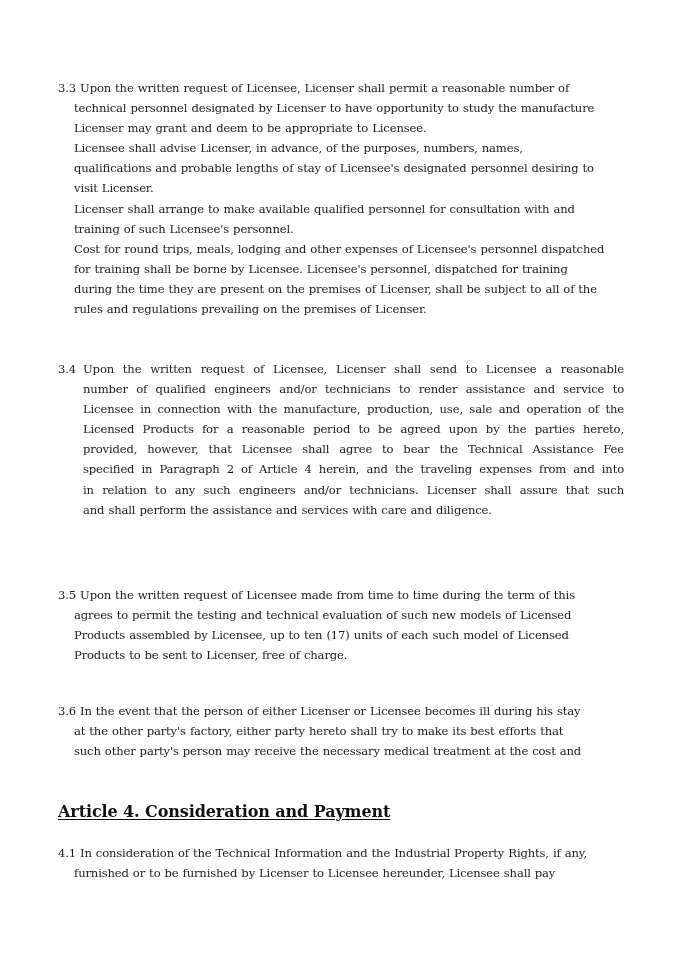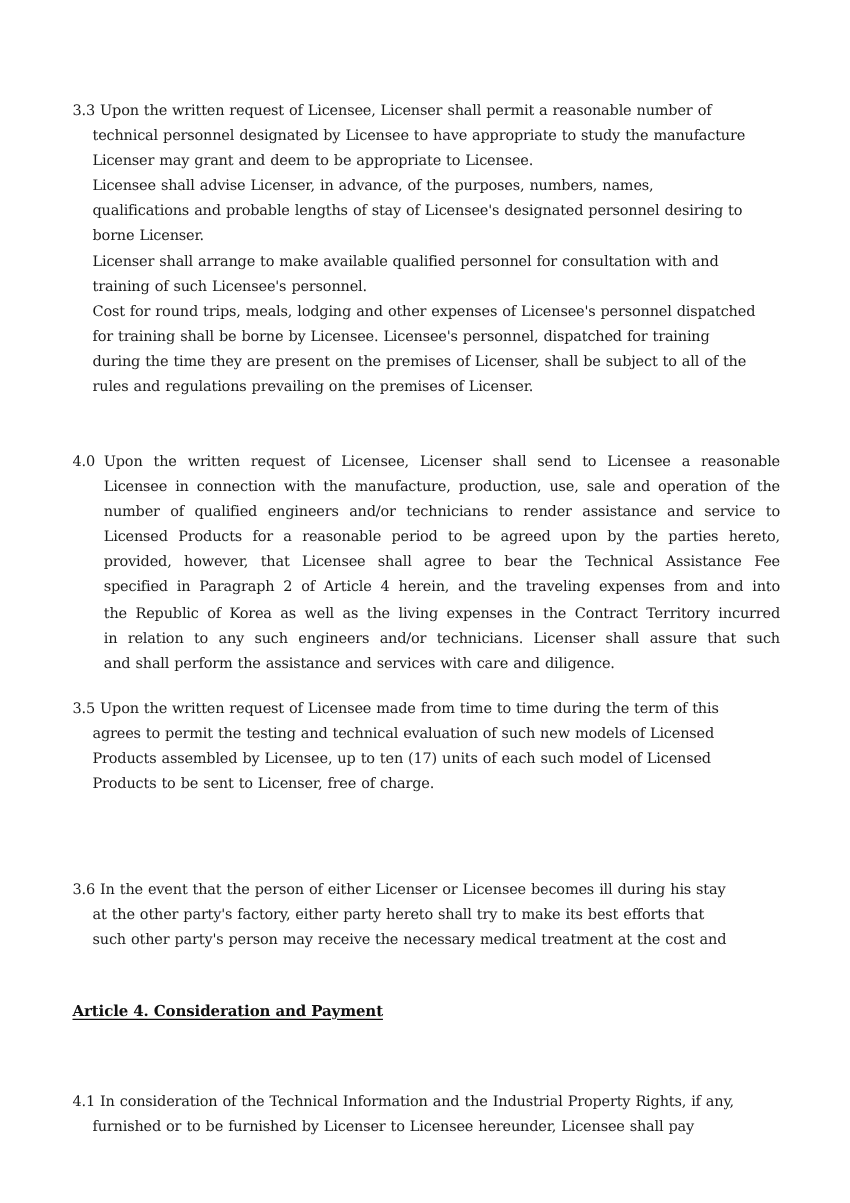--- a/index.html
+++ b/index.html
@@ -47,73 +47,72 @@
     text-align-last: left;
   }
   .para.justified .num {
     display: inline-block;
     width: 25px;
   }
   .heading {
     position: absolute;
     left: 58px;
     top: 802px;
-    font-size: 12px;
+    font-size: 16px;
     font-weight: bold;
     text-decoration: underline;
     text-underline-offset: 2px;
     letter-spacing: -0.1px;
     color: #111;
   }
 </style>
 </head>
 <body>
 
 <div class="page">
 
   <div class="para" style="top:78px;">
     <span class="line">3.3 Upon the written request of Licensee, Licenser shall permit a reasonable number of</span>
-    <span class="line indent">technical personnel designated by Licensee to have appropriate to study the manufacture</span>
+    <span class="line indent">technical personnel designated by Licenser to have opportunity to study the manufacture</span>
     <span class="line indent">Licenser may grant and deem to be appropriate to Licensee.</span>
     <span class="line indent">Licensee shall advise Licenser, in advance, of the purposes, numbers, names,</span>
     <span class="line indent">qualifications and probable lengths of stay of Licensee's designated personnel desiring to</span>
-    <span class="line indent">borne Licenser.</span>
+    <span class="line indent">visit Licenser.</span>
     <span class="line indent">Licenser shall arrange to make available qualified personnel for consultation with and</span>
     <span class="line indent">training of such Licensee's personnel.</span>
     <span class="line indent">Cost for round trips, meals, lodging and other expenses of Licensee's personnel dispatched</span>
     <span class="line indent">for training shall be borne by Licensee. Licensee's personnel, dispatched for training</span>
     <span class="line indent">during the time they are present on the premises of Licenser, shall be subject to all of the</span>
     <span class="line indent">rules and regulations prevailing on the premises of Licenser.</span>
   </div>
 
   <div class="para justified" style="top:359px;">
-    <span class="line"><span class="num">4.0</span><span>Upon the written request of Licensee, Licenser shall send to Licensee a reasonable</span></span>
+    <span class="line"><span class="num">3.4</span><span>Upon the written request of Licensee, Licenser shall send to Licensee a reasonable</span></span>
+    <span class="line indent">number of qualified engineers and/or technicians to render assistance and service to</span>
     <span class="line indent">Licensee in connection with the manufacture, production, use, sale and operation of the</span>
-    <span class="line indent">number of qualified engineers and/or technicians to render assistance and service to</span>
     <span class="line indent">Licensed Products for a reasonable period to be agreed upon by the parties hereto,</span>
     <span class="line indent">provided, however, that Licensee shall agree to bear the Technical Assistance Fee</span>
     <span class="line indent">specified in Paragraph 2 of Article 4 herein, and the traveling expenses from and into</span>
-    <span class="line indent">the Republic of Korea as well as the living expenses in the Contract Territory incurred</span>
     <span class="line indent">in relation to any such engineers and/or technicians. Licenser shall assure that such</span>
     <span class="line indent last">and shall perform the assistance and services with care and diligence.</span>
   </div>
 
-  <div class="para" style="top:556px;">
+  <div class="para" style="top:585px;">
     <span class="line">3.5 Upon the written request of Licensee made from time to time during the term of this</span>
     <span class="line indent">agrees to permit the testing and technical evaluation of such new models of Licensed</span>
     <span class="line indent">Products assembled by Licensee, up to ten (17) units of each such model of Licensed</span>
     <span class="line indent">Products to be sent to Licenser, free of charge.</span>
   </div>
 
   <div class="para" style="top:701px;">
     <span class="line">3.6 In the event that the person of either Licenser or Licensee becomes ill during his stay</span>
     <span class="line indent">at the other party's factory, either party hereto shall try to make its best efforts that</span>
     <span class="line indent">such other party's person may receive the necessary medical treatment at the cost and</span>
   </div>
 
   <div class="heading">Article 4. Consideration and Payment</div>
 
-  <div class="para" style="top:843px;margin-top:28px;">
+  <div class="para" style="top:843px;">
     <span class="line">4.1 In consideration of the Technical Information and the Industrial Property Rights, if any,</span>
     <span class="line indent">furnished or to be furnished by Licenser to Licensee hereunder, Licensee shall pay</span>
   </div>
 
 </div>
 
 </body></html>

